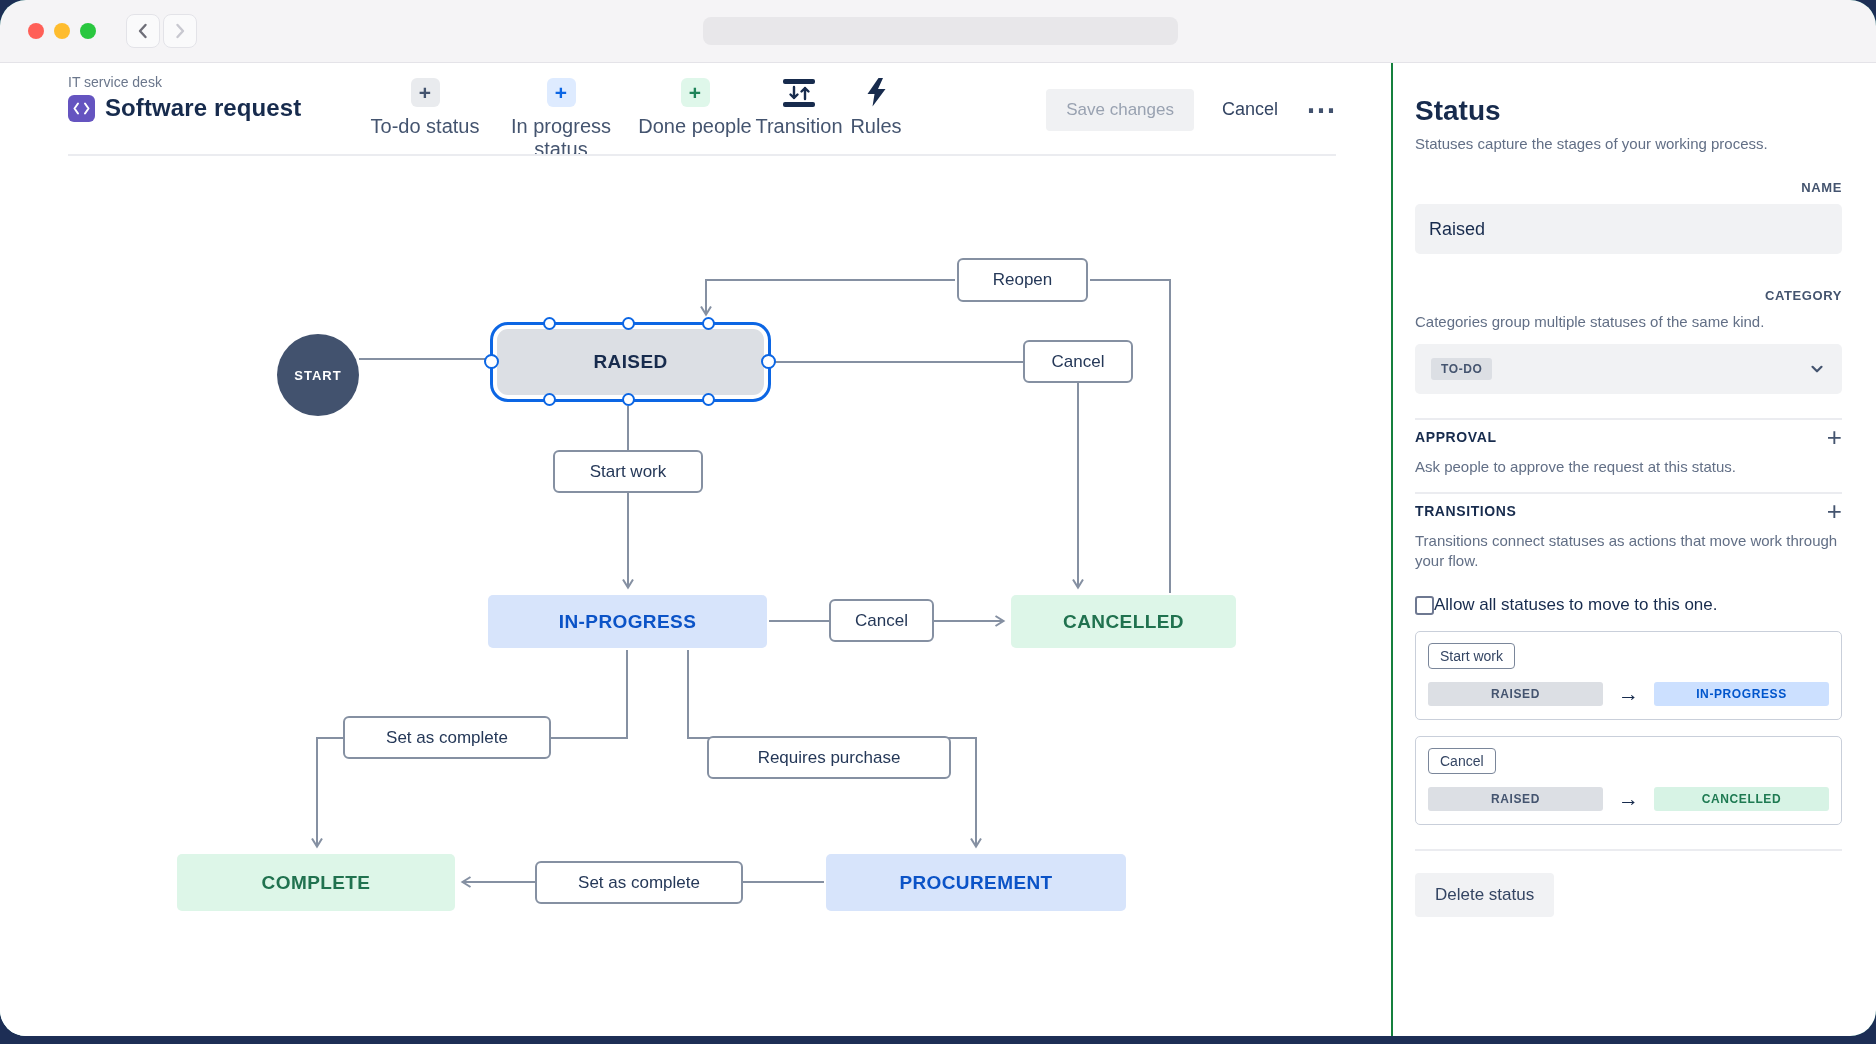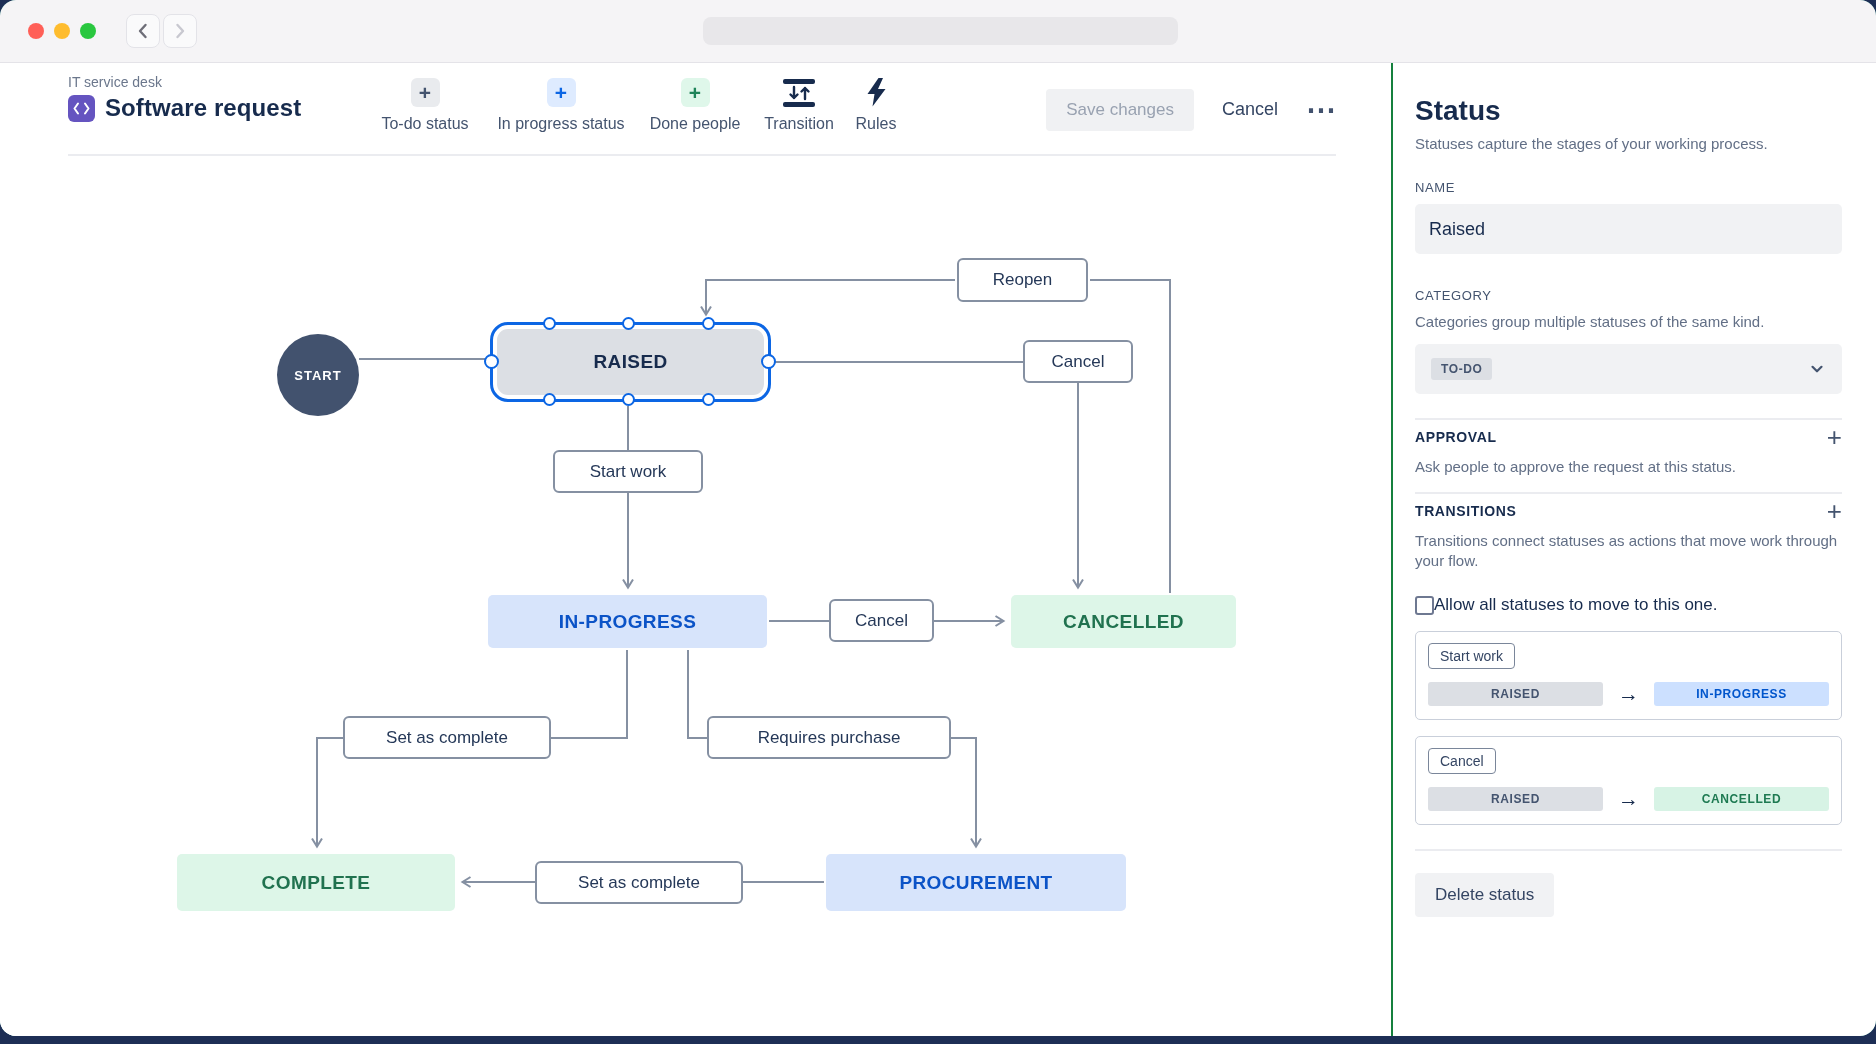--- a/index.html
+++ b/index.html
@@ -5,21 +5,21 @@
   html,body{margin:0;padding:0;}
   body{
     width:1876px;height:1044px;
     background:#1D2E55;
     font-family:"Liberation Sans",sans-serif;
     position:relative;overflow:hidden;
     -webkit-font-smoothing:antialiased;
   }
   .window{
     position:absolute;left:0;top:0;width:1876px;height:1036px;
-    background:#0f766e;border-radius:16px;overflow:hidden;
+    background:#0f766e;border-radius:26px;overflow:hidden;
   }
   
   .titlebar{position:relative;height:62px;background:#F5F4F6;border-bottom:1px solid #E4E3E8;}
   .traffic{position:absolute;left:28px;top:23px;display:flex;gap:10px;}
   .tl{width:16px;height:16px;border-radius:50%;display:inline-block;}
   .tl.red{background:#FF5F57;}
   .tl.yellow{background:#FEBC2E;}
   .tl.green{background:#29C73F;}
   .navbtns{position:absolute;left:126px;top:14px;display:flex;gap:3px;}
   .navbtn{width:34px;height:34px;border-radius:8px;background:#FAFAFB;border:1px solid #E3E3E8;
@@ -37,21 +37,21 @@
   .title-row{display:flex;align-items:center;gap:10px;}
   .project-icon{width:27px;height:27px;border-radius:6px;background:#6554C0;display:flex;align-items:center;justify-content:center;}
   .page-title{font-size:24px;font-weight:700;color:#172B4D;letter-spacing:0.1px;}
   .tool-col{position:absolute;top:15px;width:140px;text-align:center;cursor:pointer;}
   .plusbox{width:29px;height:29px;border-radius:6px;margin:0 auto;display:flex;align-items:center;justify-content:center;
     font-size:21px;font-weight:700;line-height:1;}
   .plusbox.gray{background:#E9EBEE;color:#44546F;}
   .plusbox.blue{background:#DEEBFF;color:#0C66E4;}
   .plusbox.greenb{background:#DFF7EA;color:#1F845A;}
   .iconbox{height:29px;display:flex;align-items:center;justify-content:center;}
-  .tool-label{margin-top:8px;font-size:16px;color:#44546F;}
+  .tool-label{margin-top:8px;font-size:20px;color:#44546F;}
   .tb-right{position:absolute;right:55px;top:0;height:93px;display:flex;align-items:center;gap:28px;}
   .save-btn{height:42px;padding:0 20px;border:none;border-radius:4px;background:#F0F1F3;color:#99A2B1;
     font-size:17px;font-weight:500;font-family:inherit;}
   .cancel-btn{border:none;background:transparent;font-size:18px;color:#344563;font-family:inherit;padding:0;}
   .more-btn{border:none;background:transparent;font-size:30px;font-weight:700;color:#42526E;line-height:0;padding:0;}
   
   .canvas{position:relative;height:880px;background:#fff;}
   .edges{position:absolute;left:0;top:0;}
   .start-node{position:absolute;left:277px;top:178px;width:82px;height:82px;border-radius:50%;background:#42526E;
     display:flex;align-items:center;justify-content:center;color:#fff;font-size:13px;font-weight:700;letter-spacing:1px;}
@@ -65,21 +65,21 @@
     font-weight:700;font-size:19px;letter-spacing:0.4px;}
   .node.blue{background:#D7E4FB;color:#0B53C7;}
   .node.green{background:#DDF6E8;color:#20724F;}
   .t-label{position:absolute;background:#fff;border:2px solid #8590A2;border-radius:6px;box-sizing:border-box;
     display:flex;align-items:center;justify-content:center;font-size:17px;color:#253858;}
   
   .sidebar{width:485px;box-sizing:border-box;border-left:2px solid #15803d;background:#fff;
     padding:30px 34px 0 22px;}
   .sb-title{font-size:28px;font-weight:700;color:#172B4D;margin:2px 0 8px 0;}
   .sb-subtitle{font-size:15px;color:#626F86;margin-bottom:28px;}
-  .field-label{font-size:13px;font-weight:400;color:#44546F;letter-spacing:0.6px;margin-bottom:9px;}
+  .field-label{font-size:13px;font-weight:700;color:#44546F;letter-spacing:0.6px;margin-bottom:9px;text-align:right;}
   .name-input{width:100%;box-sizing:border-box;height:50px;background:#F1F2F4;border:none;border-radius:5px;
     font-size:18px;color:#172B4D;padding:0 14px;font-family:inherit;margin-bottom:34px;}
   .sb-desc{font-size:15px;color:#626F86;margin:7px 0 12px 0;line-height:1.35;}
   .dropdown{height:50px;background:#F1F2F4;border-radius:5px;display:flex;align-items:center;
     justify-content:space-between;padding:0 16px;cursor:pointer;margin-bottom:24px;}
   .lozenge{display:inline-block;border-radius:3px;font-size:12px;font-weight:700;letter-spacing:0.6px;
     padding:4px 10px;background:#DCDFE4;color:#44546F;}
   .sb-divider{border-top:2px solid #EBECF0;margin:0;}
   .section-row{display:flex;align-items:center;justify-content:space-between;margin-top:4px;}
   .section-label{font-size:14px;font-weight:700;color:#172B4D;letter-spacing:0.6px;}
@@ -233,21 +233,21 @@
         <div class="node blue" style="left:488px;top:439px;width:279px;height:53px;">IN-PROGRESS</div>
         <div class="node green" style="left:1011px;top:439px;width:225px;height:53px;">CANCELLED</div>
         <div class="node green" style="left:177px;top:698px;width:278px;height:57px;">COMPLETE</div>
         <div class="node blue" style="left:826px;top:698px;width:300px;height:57px;">PROCUREMENT</div>
 
         <div class="t-label" style="left:957px;top:102px;width:131px;height:44px;">Reopen</div>
         <div class="t-label" style="left:1023px;top:184px;width:110px;height:43px;">Cancel</div>
         <div class="t-label" style="left:553px;top:294px;width:150px;height:43px;">Start work</div>
         <div class="t-label" style="left:829px;top:443px;width:105px;height:43px;">Cancel</div>
         <div class="t-label" style="left:343px;top:560px;width:208px;height:43px;">Set as complete</div>
-        <div class="t-label" style="left:707px;top:560px;width:244px;height:43px;">Requires purchase</div>
+        <div class="t-label" style="left:707px;top:580px;width:244px;height:43px;">Requires purchase</div>
         <div class="t-label" style="left:535px;top:705px;width:208px;height:43px;">Set as complete</div>
       </div>
     </div>
 
     <aside class="sidebar">
       <div class="sb-title">Status</div>
       <div class="sb-subtitle">Statuses capture the stages of your working process.</div>
 
       <div class="field-label">NAME</div>
       <input class="name-input" type="text" value="Raised" style="">

